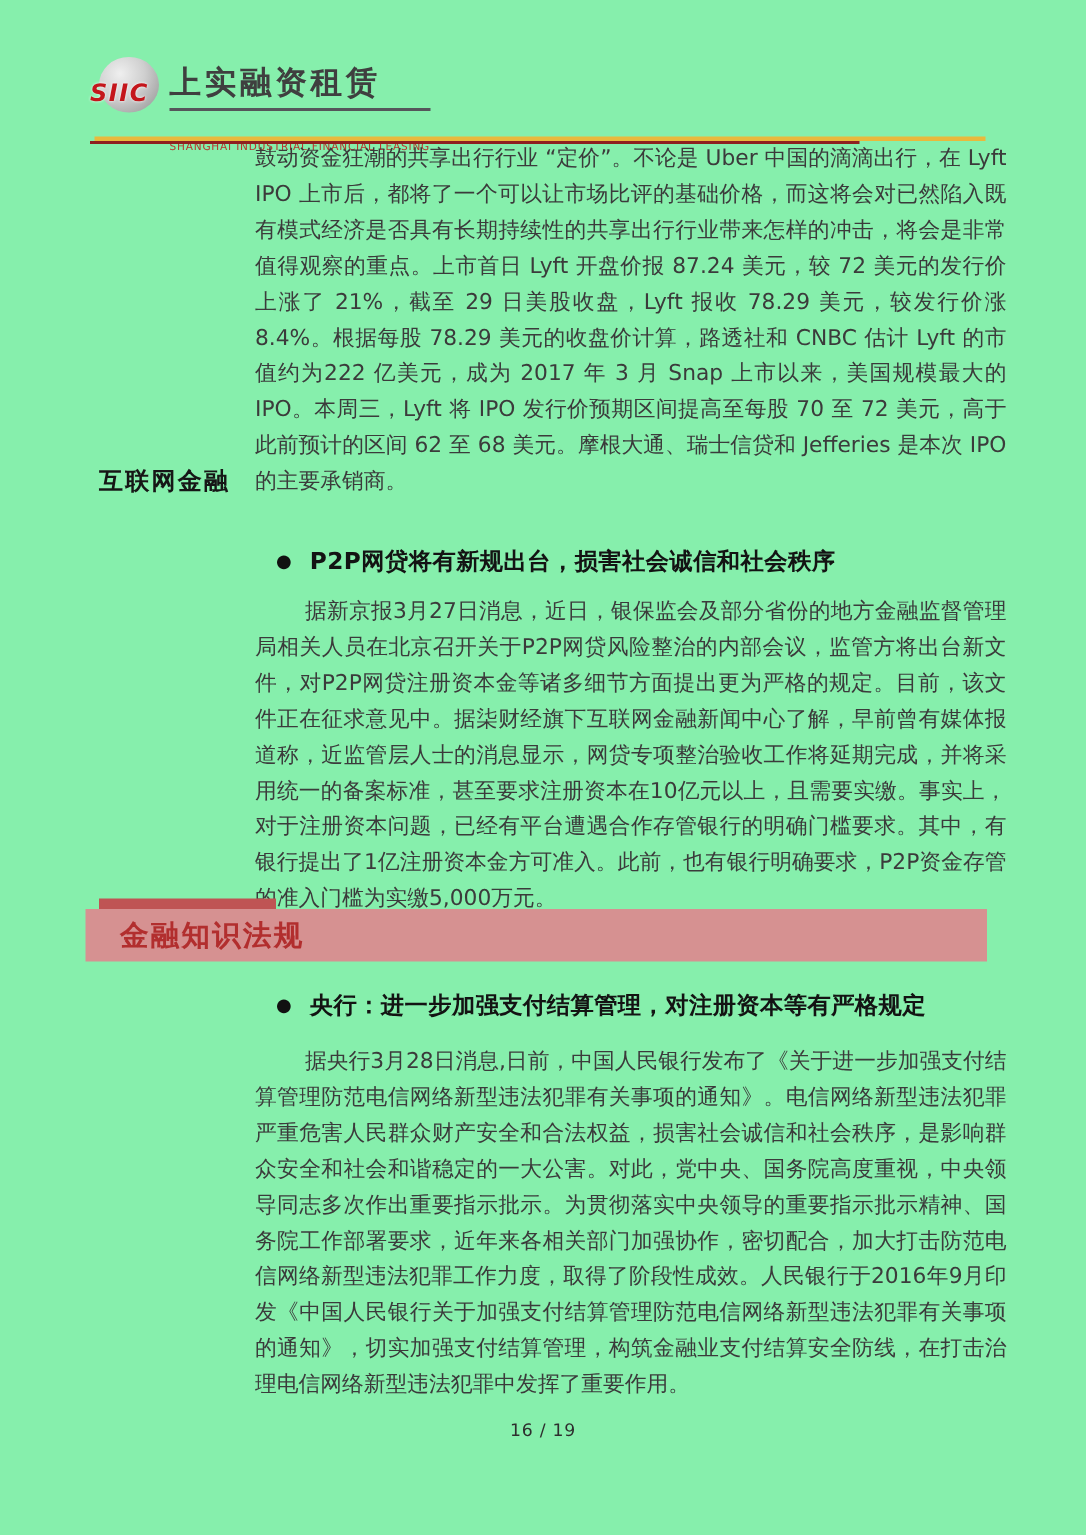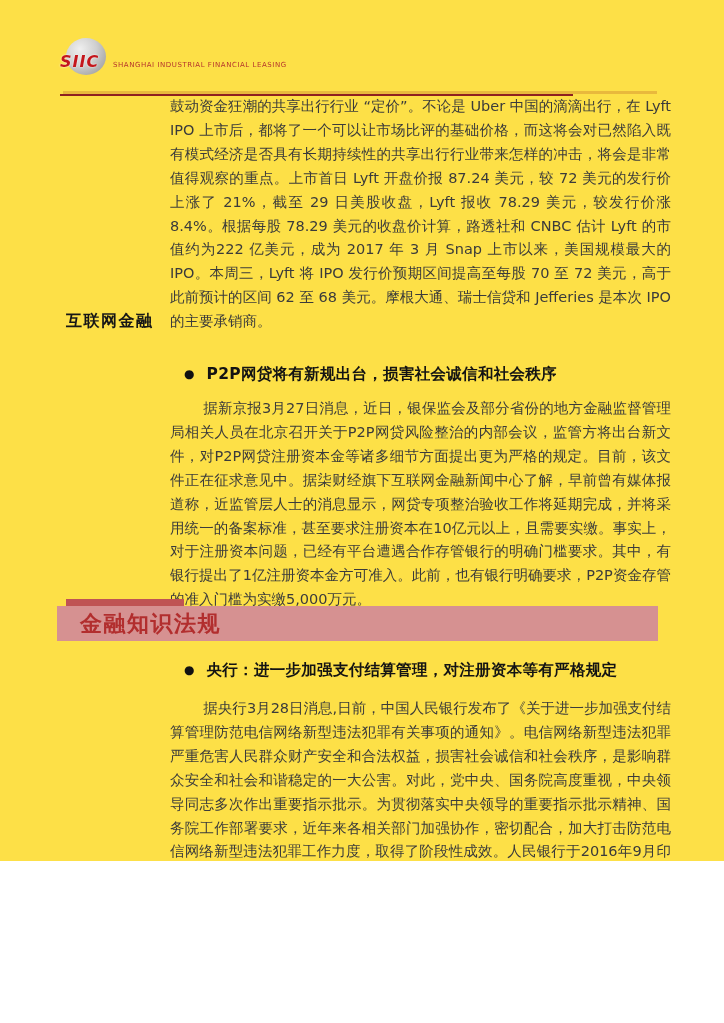--- a/index.html
+++ b/index.html
@@ -1,18 +1,18 @@
 <!DOCTYPE html>
 <html><head>
 <meta charset="utf-8">
 <style>
   html,body{margin:0;padding:0;background:#ffffff;}
   .page{
-    position:relative;width:724px;height:861px;margin:0 auto;
-    background:#fde047;overflow:hidden;
+    position:relative;width:724px;height:1023px;margin:0 auto;
+    background:#86efac;overflow:hidden;
     font-family:"DejaVu Sans","Liberation Sans",sans-serif;
     color:#3a3a3a;
   }
   
   .logo{position:absolute;top:38px;left:66px;display:flex;align-items:flex-start;}
   .logo-sphere{
     position:relative;width:40px;height:37px;border-radius:50%;
     background:radial-gradient(circle at 35% 30%, #efefef 0%, #cfcfcf 45%, #8f8f8f 100%);
     flex:0 0 auto;
   }
@@ -54,38 +54,39 @@
   #bullet-p2p{top:363px;width:486px;}
   #bullet-pboc{top:659px;width:492px;}
 
   
   .banner-tab{position:absolute;top:599px;left:66px;width:118px;height:8px;background:#bf5454;}
   .banner{
     position:absolute;top:606px;left:57px;width:601px;height:35px;
     background:#d69191;display:flex;align-items:center;
   }
   .banner-title{
-    padding-left:23px;font-size:22px;font-weight:bold;color:#b22e2e;letter-spacing:1.5px;
+    padding-left:23px;font-size:19px;font-weight:bold;color:#b22e2e;letter-spacing:1.5px;
   }
 
   .page-number{
     position:absolute;top:946px;left:0;width:100%;text-align:center;
     font-size:11.5px;font-weight:normal;color:#2e2e2e;letter-spacing:0.5px;
   }
 </style>
 </head>
 <body>
 
 <div class="page">
 
   <div class="logo">
     <div class="logo-sphere">
       <span class="logo-abbr">SIIC</span>
     </div>
     <div class="logo-textblock">
+      <div class="logo-cn">上实融资租赁</div>
       <div class="logo-en">SHANGHAI INDUSTRIAL FINANCIAL LEASING</div>
     </div>
   </div>
 
   <div class="rule-gold"></div>
   <div class="rule-red"></div>
 
   <div class="para" id="para-intro">鼓动资金狂潮的共享出行行业 “定价”。不论是 Uber 中国的滴滴出行，在 Lyft IPO 上市后，都将了一个可以让市场比评的基础价格，而这将会对已然陷入既有模式经济是否具有长期持续性的共享出行行业带来怎样的冲击，将会是非常值得观察的重点。上市首日 Lyft 开盘价报 87.24 美元，较 72 美元的发行价上涨了 21%，截至 29 日美股收盘，Lyft 报收 78.29 美元，较发行价涨 8.4%。根据每股 78.29 美元的收盘价计算，路透社和 CNBC 估计 Lyft 的市值约为222 亿美元，成为 2017 年 3 月 Snap 上市以来，美国规模最大的 IPO。本周三，Lyft 将 IPO 发行价预期区间提高至每股 70 至 72 美元，高于此前预计的区间 62 至 68 美元。摩根大通、瑞士信贷和 Jefferies 是本次 IPO 的主要承销商。</div>
 
   <div class="section-title" id="title-internet">互联网金融</div>

